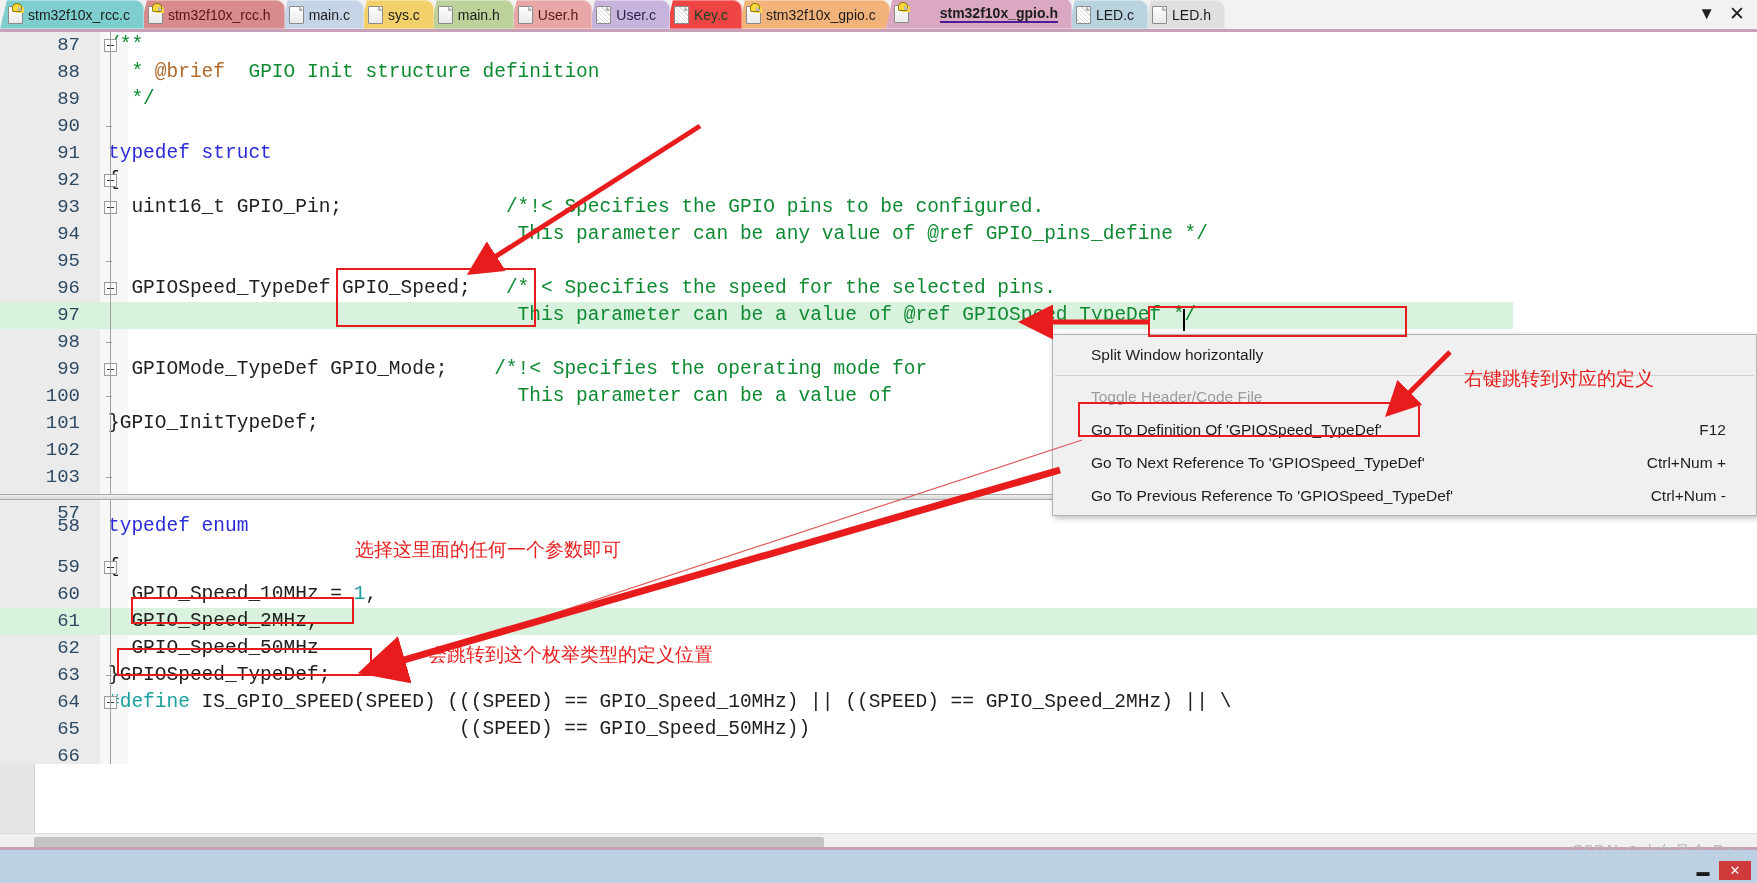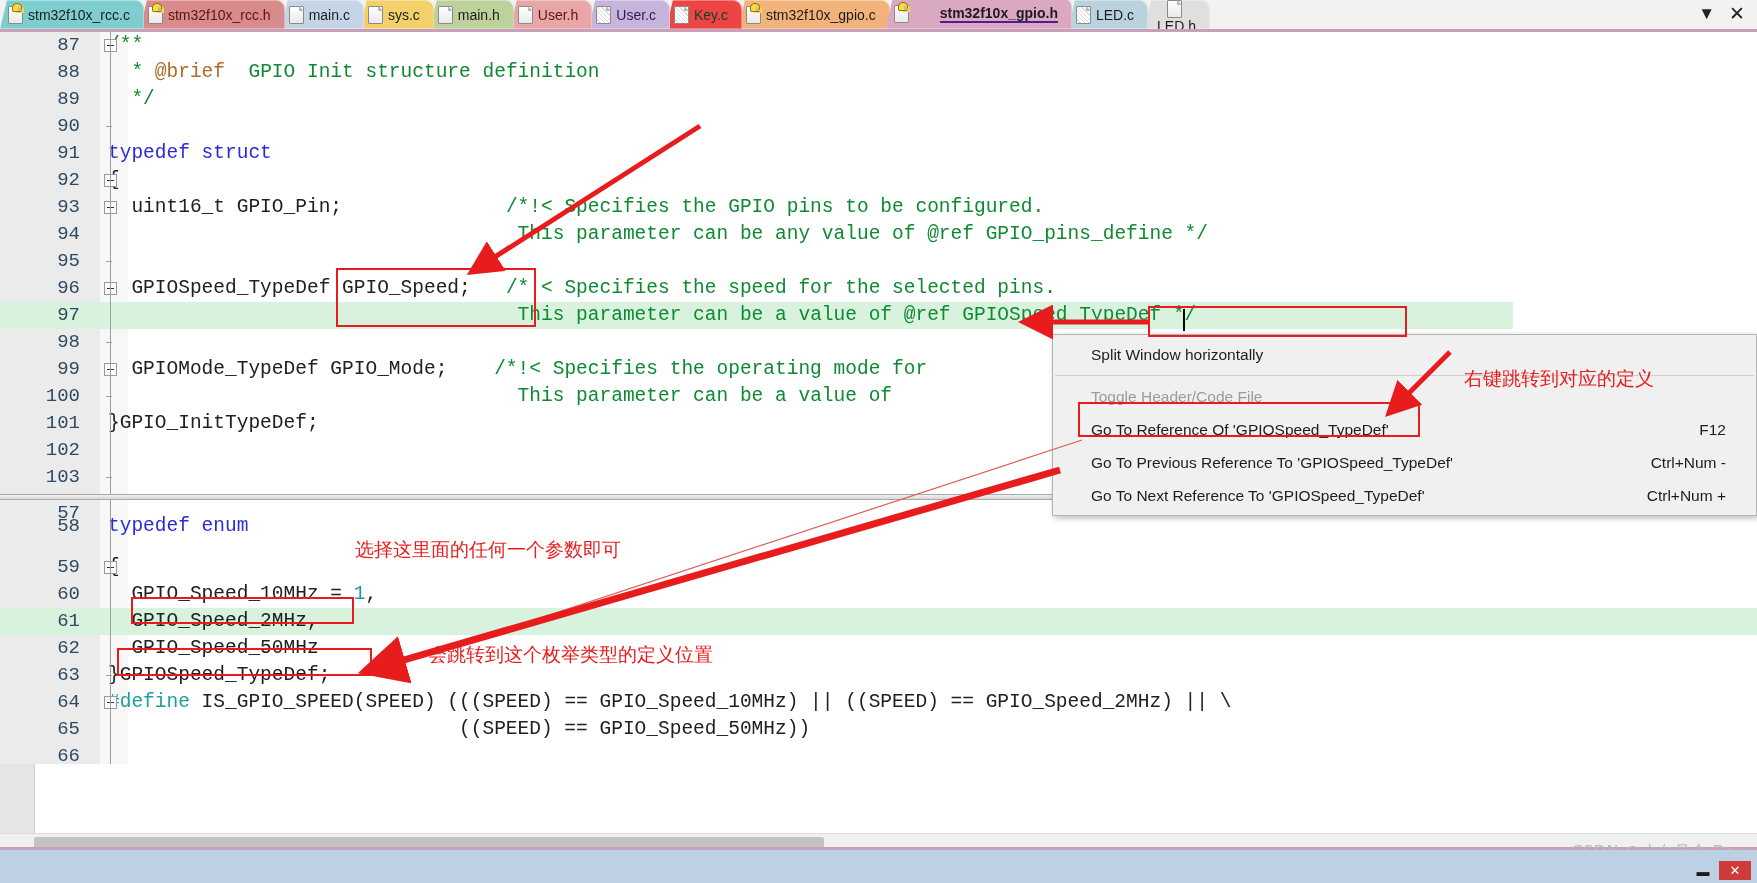--- a/index.html
+++ b/index.html
@@ -241,21 +241,21 @@
         <span class="tlabel">stm32f10x_gpio.c</span>
       </div>
       <div class="tab active" style="background: rgb(219, 168, 194); color: rgb(28, 28, 28); z-index: 30;">
         <span class="ficon key"></span>
         <span class="tlabel">stm32f10x_gpio.h</span>
       </div>
       <div class="tab" style="background: rgb(185, 211, 222); color: rgb(28, 28, 28); z-index: 10;">
         <span class="ficon shaded"></span>
         <span class="tlabel">LED.c</span>
       </div>
-      <div class="tab" style="background: rgb(223, 223, 223); color: rgb(28, 28, 28); z-index: 9; flex-direction: column;">
+      <div class="tab" style="background: rgb(223, 223, 223); color: rgb(28, 28, 28); z-index: 9;">
         <span class="ficon"></span>
         <span class="tlabel">LED.h</span>
       </div>
     </div>
   <div class="tabbar-right">
     <span class="tbtn" style="font-size:17px;">▼</span>
     <span class="tbtn" style="font-size:19px;">✕</span>
   </div>
 </div>
 
@@ -317,30 +317,30 @@
 
 <div class="ctxmenu" id="ctxmenu" style="left:1052px;top:334px;width:705px;">
     <div class="mi">
       <span class="lbl">Split Window horizontally</span>
     </div>
     <div class="sep"></div>
     <div class="mi disabled">
       <span class="lbl">Toggle Header/Code File</span>
     </div>
     <div class="mi">
-      <span class="lbl">Go To Reference Of 'GPIOSpeed_TypeDef'</span>
+      <span class="lbl">Go To Definition Of 'GPIOSpeed_TypeDef'</span>
       <span class="sc">F12</span>
+    </div>
+    <div class="mi">
+      <span class="lbl">Go To Next Reference To 'GPIOSpeed_TypeDef'</span>
+      <span class="sc">Ctrl+Num +</span>
     </div>
     <div class="mi">
       <span class="lbl">Go To Previous Reference To 'GPIOSpeed_TypeDef'</span>
       <span class="sc">Ctrl+Num -</span>
-    </div>
-    <div class="mi">
-      <span class="lbl">Go To Next Reference To 'GPIOSpeed_TypeDef'</span>
-      <span class="sc">Ctrl+Num +</span>
     </div>
   </div>
 
 <div class="redbox" style="left:336px;top:268px;width:200px;height:59px;"></div>
 <div class="redbox" style="left:1148px;top:306px;width:259px;height:31px;"></div>
 <div class="redbox" style="left:1078px;top:402px;width:342px;height:35px;"></div>
 <div class="redbox" style="left:131px;top:597px;width:223px;height:27px;"></div>
 <div class="redbox" style="left:117px;top:648px;width:255px;height:28px;"></div>
 
 <svg class="anno" viewBox="0 0 1757 883">

